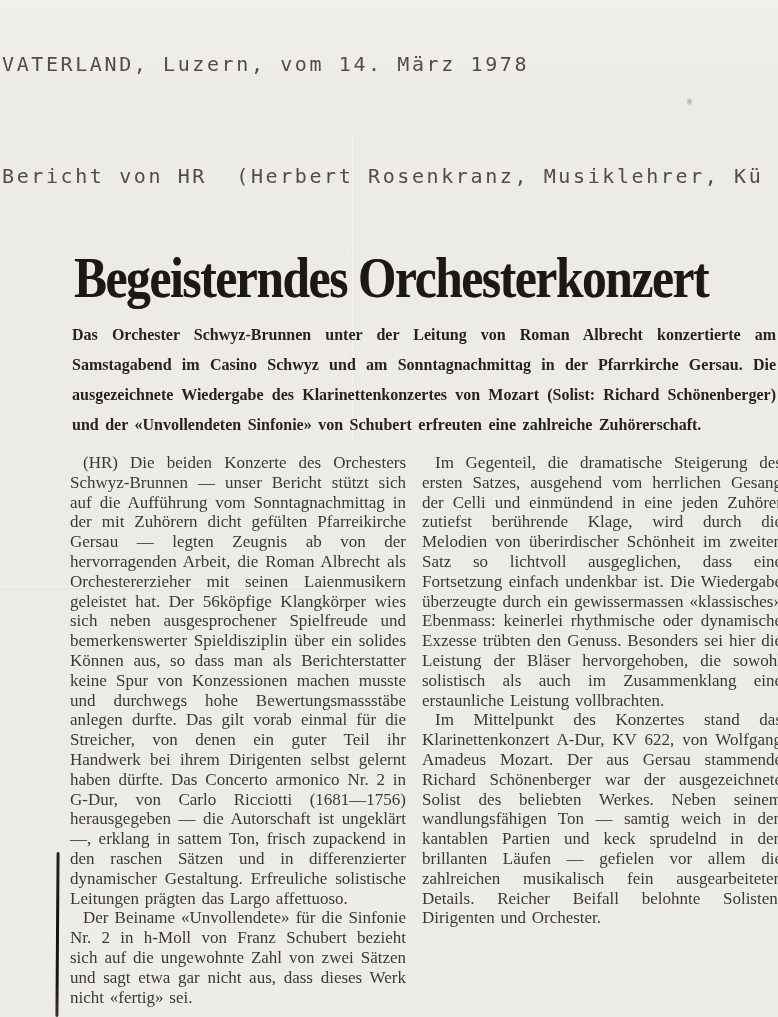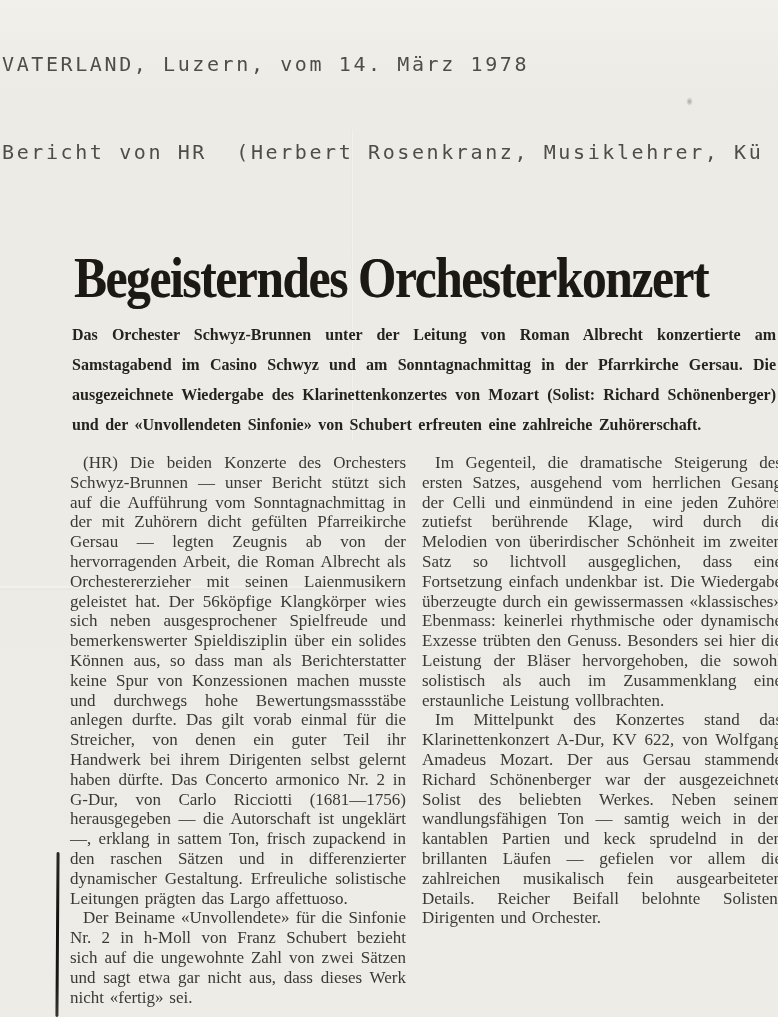--- a/index.html
+++ b/index.html
@@ -23,21 +23,21 @@
     background:linear-gradient(180deg, rgba(255,255,255,0.45), rgba(150,145,130,0.08));
   }
   .typewriter{
     position:absolute;left:2px;top:4px;right:0;
     font-family:"DejaVu Sans Mono", monospace;
     color:#504d48;
     font-size:20px;
     letter-spacing:2.6px;
     white-space:pre;
   }
-  .typewriter .line2{margin-top:16px;}
+  .typewriter .line2{margin-top:40px;}
   .smudge{
     position:absolute;left:686px;top:97px;width:7px;height:9px;
     background:radial-gradient(ellipse at center, rgba(90,86,80,0.45), rgba(90,86,80,0) 70%);
     border-radius:50%;
   }
   .article{
     position:absolute;left:68px;top:240px;width:718px;height:777px;
     overflow:hidden;
   }
   h1.headline{

